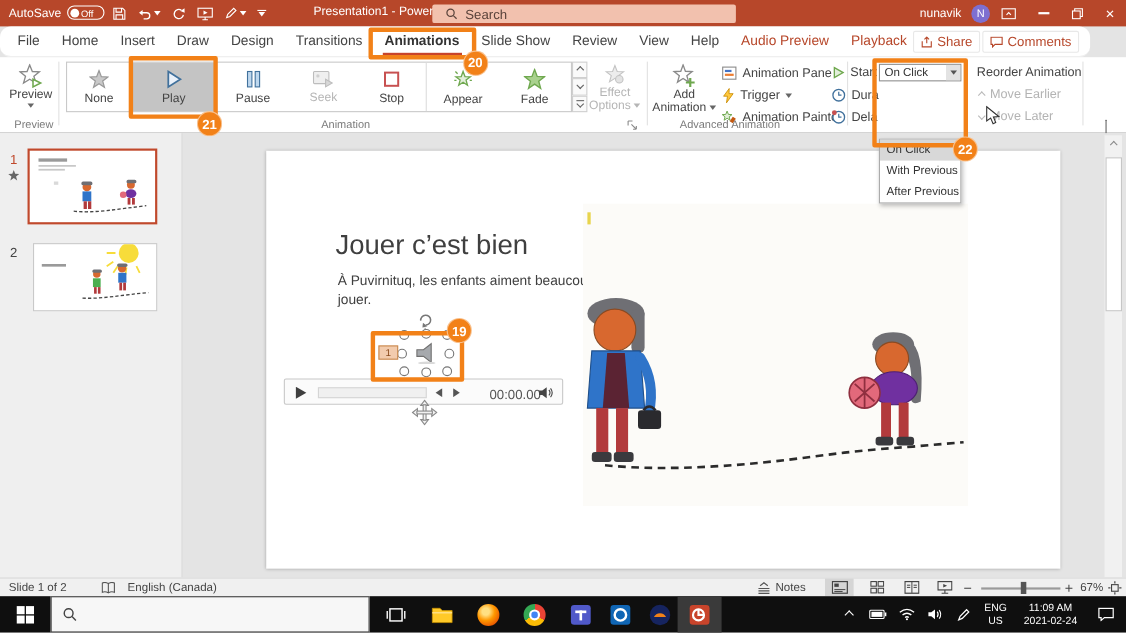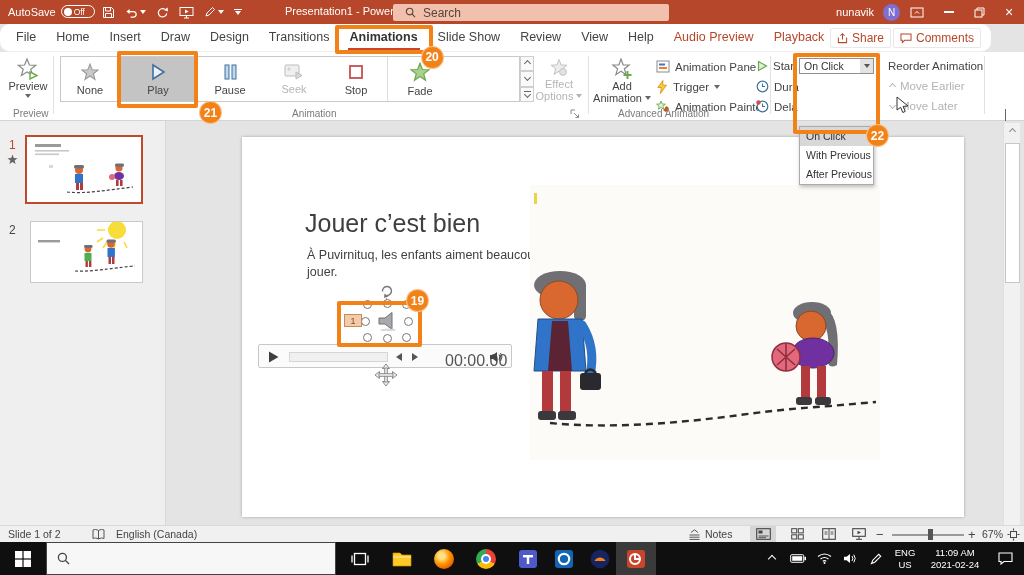--- a/index.html
+++ b/index.html
@@ -76,21 +76,21 @@
   .thumb.nrm { border:1px solid #C9C9C9; }
   .canvas { position:absolute; left:242px; top:16px; width:722px; height:380px; background:#fff; box-shadow:0 0 3px rgba(0,0,0,.28); }
   .slide-title { position:absolute; left:63px; top:72px; font-size:25px; color:#3F3F3F; }
   .slide-body { position:absolute; left:65px; top:110px; width:262px; font-size:12.5px; line-height:1.35; color:#3F3F3F; }
   .handle { position:absolute; width:9px; height:9px; border-radius:50%; background:#fff; border:1px solid #767676; }
   .animtag { position:absolute; left:102px; top:177px; width:18px; height:13px; background:#F2CBAD; border:1px solid #C98B52;
              font-size:9px; color:#8A4A1C; display:flex; align-items:center; justify-content:center; }
   .mediabar { position:absolute; left:16px; top:207px; width:254px; height:24px; background:#FBFBFB; border:1px solid #C8C8C8;
               border-radius:2px; display:flex; align-items:center; }
   .mtrack { position:absolute; left:30px; top:7px; width:99px; height:10px; background:#F0F0F0; border:1px solid #D5D5D5; }
-  .mtime { position:absolute; left:186px; top:7px; font-size:16px; color:#555; }
+  .mtime { position:absolute; left:186px; top:7px; font-size:12px; color:#555; }
   .scrollbar { position:absolute; left:1003px; top:2px; width:17px; height:402px; background:#F1F1F1; border-left:1px solid #E0E0E0; }
   .sb-up { width:17px; height:17px; display:flex; align-items:center; justify-content:center; }
   .sb-thumb { position:absolute; top:20px; left:1px; width:15px; height:140px; background:#fff; border:1px solid #C6C6C6; }
 
   
   .statusbar { position:absolute; top:525px; left:0; width:1024px; height:17px; background:#F0F0F0; border-top:1px solid #DADADA;
                font-size:10.5px; color:#444; }
   .statusbar .it { position:absolute; top:0; height:16px; display:flex; align-items:center; gap:4px; }
   .viewbtn { position:absolute; top:0; width:26px; height:16px; display:flex; align-items:center; justify-content:center; }
   .viewbtn.sel { background:#D5D5D5; }
@@ -268,20 +268,27 @@
         </svg>
       <span>Seek</span>
     </div>
     <div class="gcell" style="width:62px">
       <svg width="18" height="18" viewBox="0 0 18 18">
           <rect x="3" y="3" width="12" height="12" fill="#fff" stroke="#C75050" stroke-width="1.8"></rect>
         </svg>
       <span>Stop</span>
     </div>
     <div style="width:1px; height:44px; background:#DDD"></div>
+    <div class="gcell" style="width:66px">
+      <svg width="20" height="20" viewBox="0 0 20 20">
+        <path d="M10 3 L11.7 7.6 L16.6 7.8 L12.7 10.8 L14 15.5 L10 12.8 L6 15.5 L7.3 10.8 L3.4 7.8 L8.3 7.6 Z" fill="#E2EFDA" stroke="#6FA84F" stroke-width="1.2"></path>
+        <path d="M3 3 L5 5 M17 3 L15 5 M2 11 H4 M16 11 H18" stroke="#6FA84F" stroke-width="1.2"></path>
+      </svg>
+      <span>Appear</span>
+    </div>
     <div class="gcell" style="width:64px">
       <svg width="20" height="20" viewBox="0 0 16 16">
           <path d="M8 1 L9.9 6 L15.2 6.2 L11 9.5 L12.4 14.6 L8 11.6 L3.6 14.6 L5 9.5 L0.8 6.2 L6.1 6 Z" fill="#A9D18E" stroke="#6FA84F"></path>
         </svg>
       <span>Fade</span>
     </div>
   </div>
   <div class="gscroll">
     <div>
         <span class="chev-u"></span>
@@ -397,21 +404,21 @@
   <div class="vdiv" style="left:984px"></div>
 
   <span class="ab" style="left:1005px; top:58px"><span class="chev-u" style="width:7px;height:7px"></span></span>
 
   <svg class="ab" style="left:896px; top:44px; z-index:60" width="13" height="18" viewBox="0 0 13 18">
     <path d="M1 1 L1 14 L4.6 11.3 L6.8 16.5 L9.2 15.4 L7.1 10.4 L12 10 Z" fill="#fff" stroke="#333" stroke-width="1"></path>
   </svg>
 </div>
 
 <div class="annobox" style="left:117px; top:51px; width:81px; height:57px"></div>
-<div class="badge" style="left:199px; top:101px">21</div>
+<div class="badge" style="left:179px; top:101px">21</div>
 
 <div class="annobox" style="left:793px; top:53px; width:87px; height:81px"></div>
 <div class="badge" style="left:866px; top:124px">22</div>
 
 <div class="work">
 
   <div class="thumbpanel">
     <span class="thumbnum" style="left:9px; top:17px; color:#C0492C">1</span>
     <svg class="ab" style="left:7px; top:33px" width="11" height="11" viewBox="0 0 11 11">
         <path d="M5.5 0.5 L6.8 4 L10.5 4.2 L7.6 6.4 L8.6 10 L5.5 7.9 L2.4 10 L3.4 6.4 L0.5 4.2 L4.2 4 Z" fill="#666"></path>

